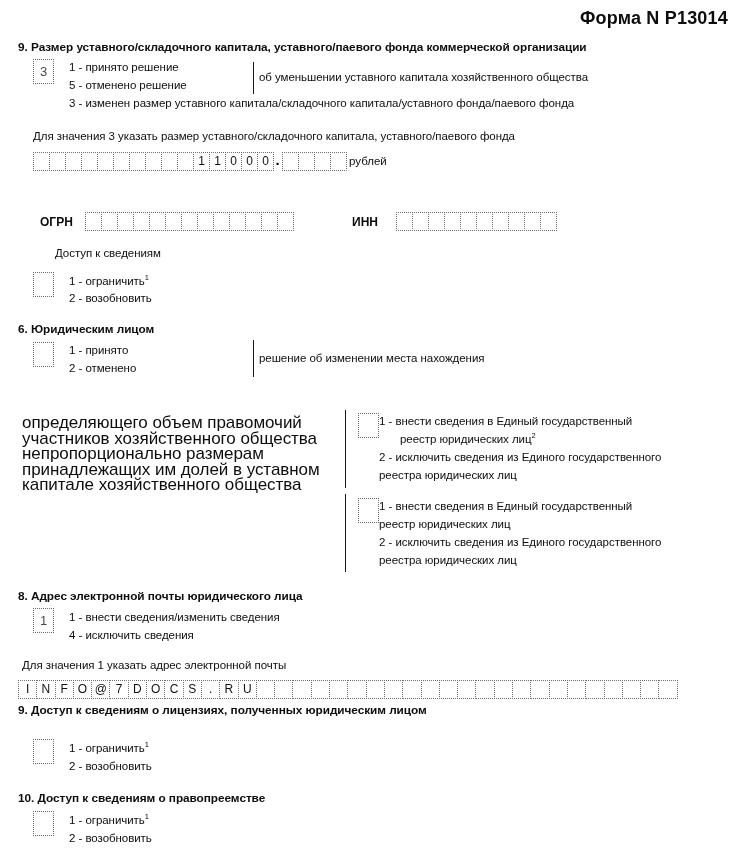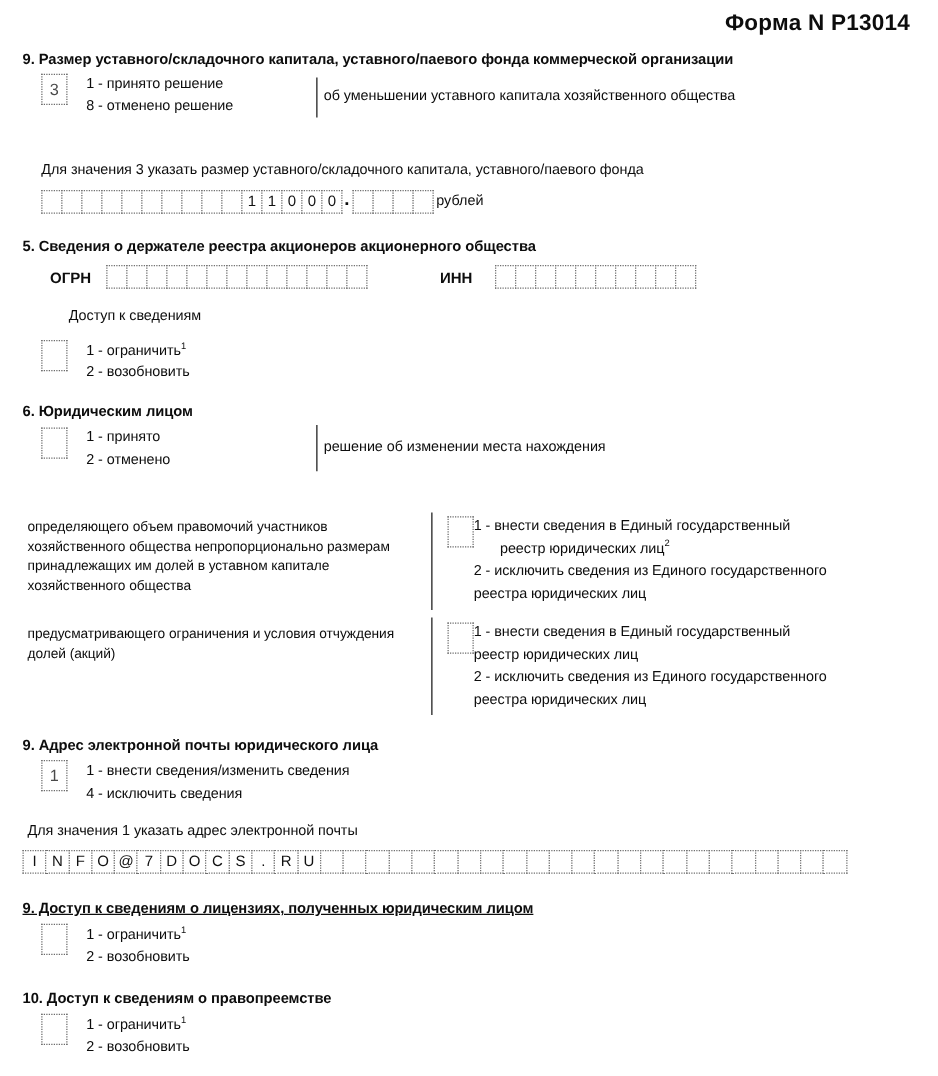--- a/index.html
+++ b/index.html
@@ -46,21 +46,21 @@
 
   
   .txt {
     position: absolute;
     font-size: 11.5px;
     white-space: nowrap;
     letter-spacing: -0.05px;
   }
   .txt-wrap {
     position: absolute;
-    font-size: 11px;
+    font-size: 17px;
     line-height: 15.5px;
     letter-spacing: -0.05px;
   }
   sup {
     font-size: 7.5px;
     vertical-align: super;
     line-height: 0;
   }
 
   
@@ -133,21 +133,22 @@
 
 <div class="page">
 
   <div class="form-header">Форма N Р13014</div>
 
   <div class="section-title" style="top:40px;">9. Размер уставного/складочного капитала, уставного/паевого фонда коммерческой организации</div>
 
   <div class="cbox" style="top:59px; left:33px;">3</div>
 
   <div class="txt" style="top:61px; left:69px;">1 - принято решение</div>
-  <div class="txt" style="top:79px; left:69px;">8 - отменено решение</div>
+  <div class="txt" style="top:79px; left:69px;">5 - отменено решение</div>
+  <div class="txt" style="top:97px; left:69px;">3 - изменен размер уставного капитала/складочного капитала/уставного фонда/паевого фонда</div>
 
   <div class="vrule" style="top:62px; left:253px; height:32px;"></div>
   <div class="txt" style="top:71px; left:259px;text-align:right;">об уменьшении уставного капитала хозяйственного общества</div>
 
   <div class="txt" style="top:130px; left:33px;">Для значения 3 указать размер уставного/складочного капитала, уставного/паевого фонда</div>
 
   <div class="cells" id="s4-amount" style="top:152px; left:33px;">
       <div class="cell"></div>
       <div class="cell"></div>
       <div class="cell"></div>
@@ -164,21 +165,20 @@
       <div class="cell">0</div>
       <div class="cell">0</div>
       <div class="dot-sep">.</div>
       <div class="cell"></div>
       <div class="cell"></div>
       <div class="cell"></div>
       <div class="cell"></div>
       <div class="unit">рублей</div>
     </div>
 
-  <div class="section-title" style="top:190px;">5. Сведения о держателе реестра акционеров акционерного общества</div>
 
   <div class="fld-label" style="top:215px; left:40px;">ОГРН</div>
   <div class="cells" id="s5-ogrn" style="top:212px; left:85px;">
       <div class="cell"></div>
       <div class="cell"></div>
       <div class="cell"></div>
       <div class="cell"></div>
       <div class="cell"></div>
       <div class="cell"></div>
       <div class="cell"></div>
@@ -224,32 +224,31 @@
 
   <div class="vrule" style="top:410px; left:345px; height:78px;"></div>
 
   <div class="cbox" style="top:413px; left:358px;"></div>
 
   <div class="txt" style="top:415px; left:379px;">1 - внести сведения в Единый государственный</div>
   <div class="txt" style="top:433px; left:400px;"><span>реестр юридических лиц</span><sup>2</sup></div>
   <div class="txt" style="top:451px; left:379px;">2 - исключить сведения из Единого государственного</div>
   <div class="txt" style="top:469px; left:379px;">реестра юридических лиц</div>
 
-  <div class="txt-wrap" style="top:500px; left:22px; width:300px;">предусматривающего ограничения и условия отчуждения долей (акций)</div>
 
   <div class="vrule" style="top:494px; left:345px; height:78px;"></div>
 
   <div class="cbox" style="top:498px; left:358px;"></div>
 
   <div class="txt" style="top:500px; left:379px;">1 - внести сведения в Единый государственный</div>
   <div class="txt" style="top:518px; left:379px;">реестр юридических лиц</div>
   <div class="txt" style="top:536px; left:379px;">2 - исключить сведения из Единого государственного</div>
   <div class="txt" style="top:554px; left:379px;">реестра юридических лиц</div>
 
-  <div class="section-title" style="top:589px;">9. Адрес электронной почты юридического лица</div>
+  <div class="section-title" style="top:589px;">8. Адрес электронной почты юридического лица</div>
 
   <div class="cbox" style="top:608px; left:33px;">1</div>
   <div class="txt" style="top:611px; left:69px;">1 - внести сведения/изменить сведения</div>
   <div class="txt" style="top:629px; left:69px;">4 - исключить сведения</div>
 
   <div class="txt" style="top:659px; left:22px;">Для значения 1 указать адрес электронной почты</div>
 
   <div class="cells email" id="s8-email" style="top:680px; left:18px;">
       <div class="cell">I</div>
       <div class="cell">N</div>
@@ -282,21 +281,21 @@
       <div class="cell"></div>
       <div class="cell"></div>
       <div class="cell"></div>
       <div class="cell"></div>
       <div class="cell"></div>
       <div class="cell"></div>
       <div class="cell"></div>
       <div class="cell"></div>
     </div>
 
-  <div class="section-title" style="top:719px;text-decoration:underline;">9. Доступ к сведениям о лицензиях, полученных юридическим лицом</div>
+  <div class="section-title" style="top:703px;">9. Доступ к сведениям о лицензиях, полученных юридическим лицом</div>
 
   <div class="cbox" style="top:739px; left:33px;"></div>
   <div class="txt" style="top:742px; left:69px;"><span>1 - ограничить</span><sup>1</sup></div>
   <div class="txt" style="top:760px; left:69px;">2 - возобновить</div>
 
   <div class="section-title" style="top:791px;text-align:right;">10. Доступ к сведениям о правопреемстве</div>
 
   <div class="cbox" style="top:811px; left:33px;"></div>
   <div class="txt" style="top:814px; left:69px;"><span>1 - ограничить</span><sup>1</sup></div>
   <div class="txt" style="top:832px; left:69px;">2 - возобновить</div>

